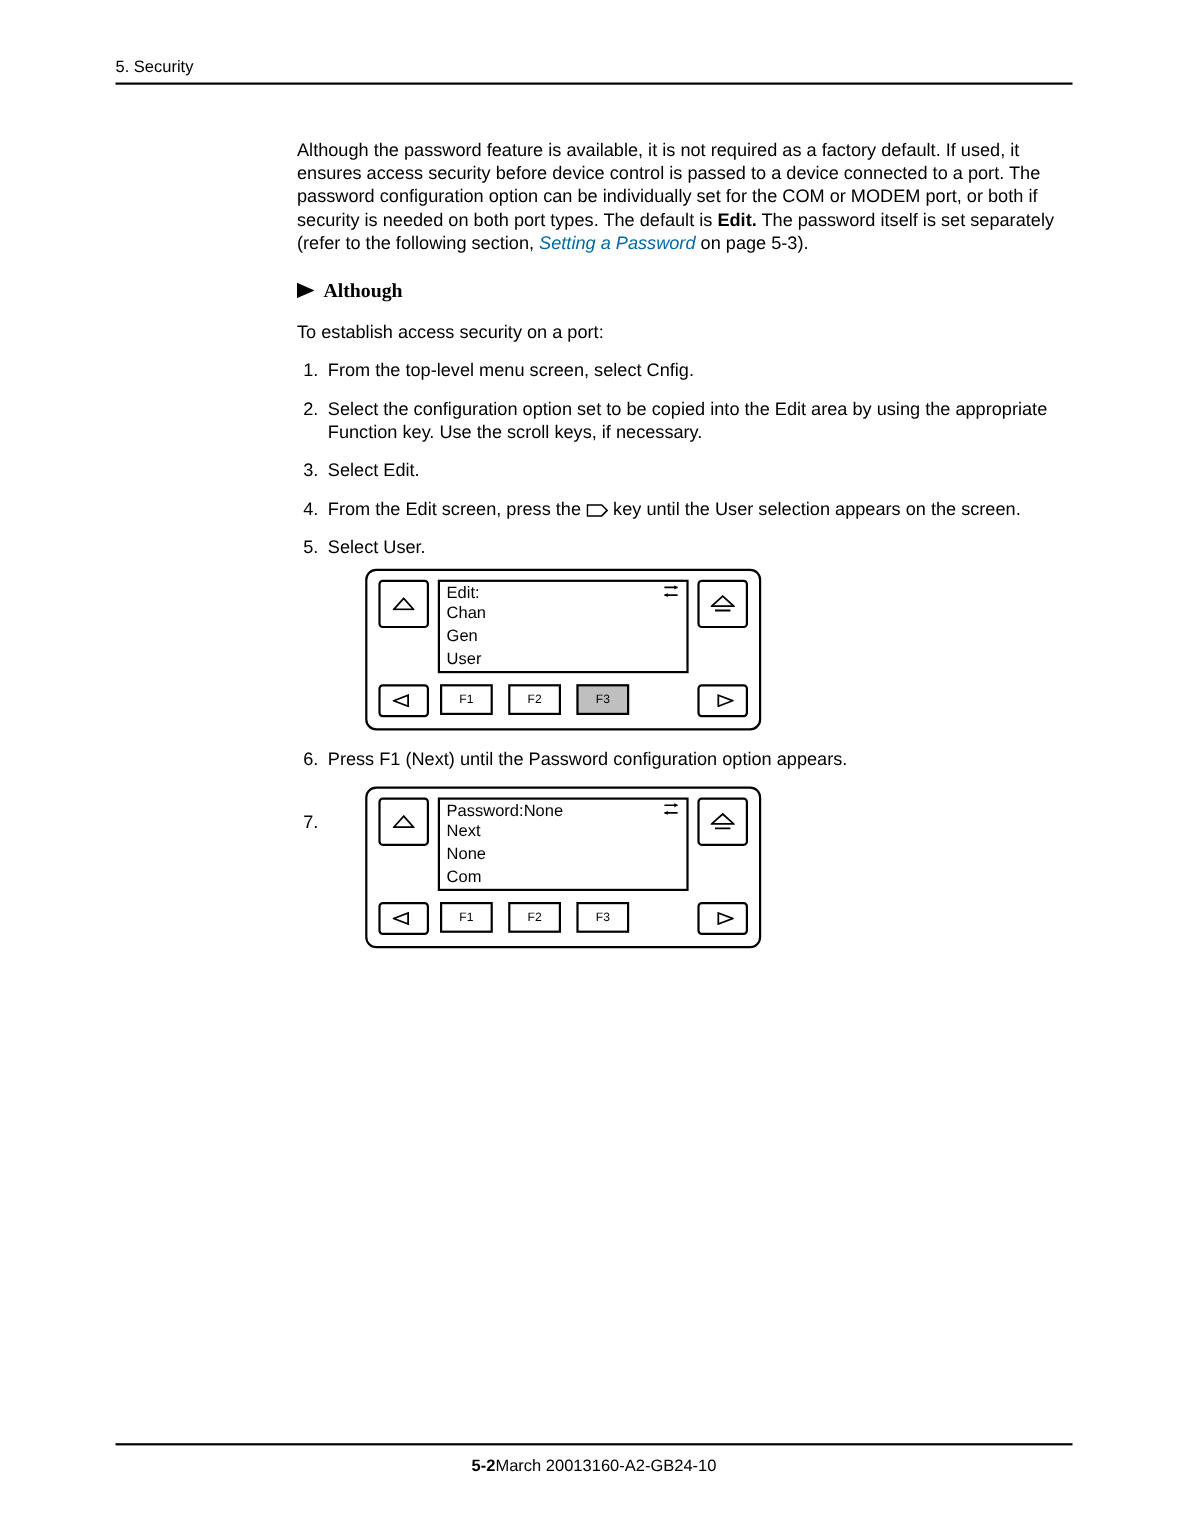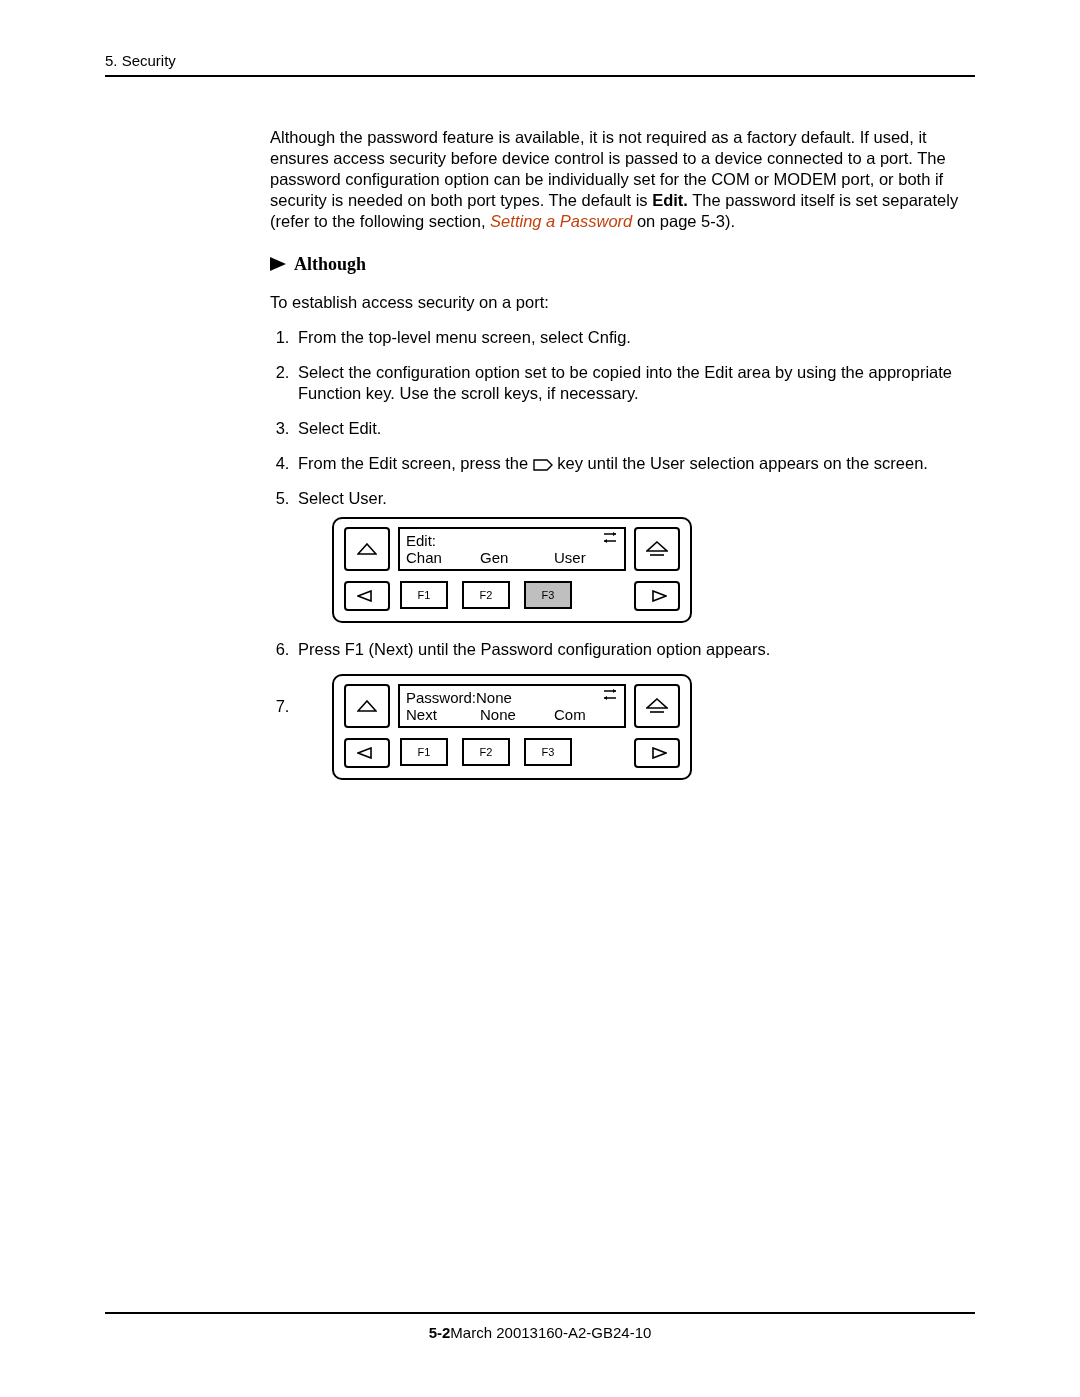--- a/index.html
+++ b/index.html
@@ -32,21 +32,21 @@
     margin: 0 0 24px 0;
   }
   .body-col {
     margin-left: 165px;
     margin-right: 10px;
     font-size: 16.5px;
     line-height: 1.28;
   }
   .para { margin: 0 0 20px 0; }
   .bold { font-weight: bold; }
-  .xref { color: #c2410c; font-style: italic; }
+  .xref { color: #0369a1; font-style: italic; }
   .proc-row {
     display: flex;
     align-items: center;
     gap: 8px;
     margin: 6px 0 16px 0;
   }
   .proc-label {
     font-family: "Times New Roman", Times, serif;
     font-weight: bold;
     font-size: 18px;
@@ -95,21 +95,21 @@
     padding: 2px 6px 2px 6px;
     font-size: 15px;
     line-height: 1.15;
     position: relative;
     min-height: 36px;
     display: flex;
     flex-direction: column;
     justify-content: center;
   }
   .lcd .line1 { }
-  .lcd .line2 { display: flex; gap: 16px; }
+  .lcd .line2 { display: flex; gap: 4px; flex-direction: column; }
   .lcd .col { width: 58px; }
   .lcd .cursor {
     position: absolute;
     top: 2px;
     right: 6px;
     font-size: 14px;
     line-height: 1;
   }
   .fkeys {
     flex: 1 1 auto;

